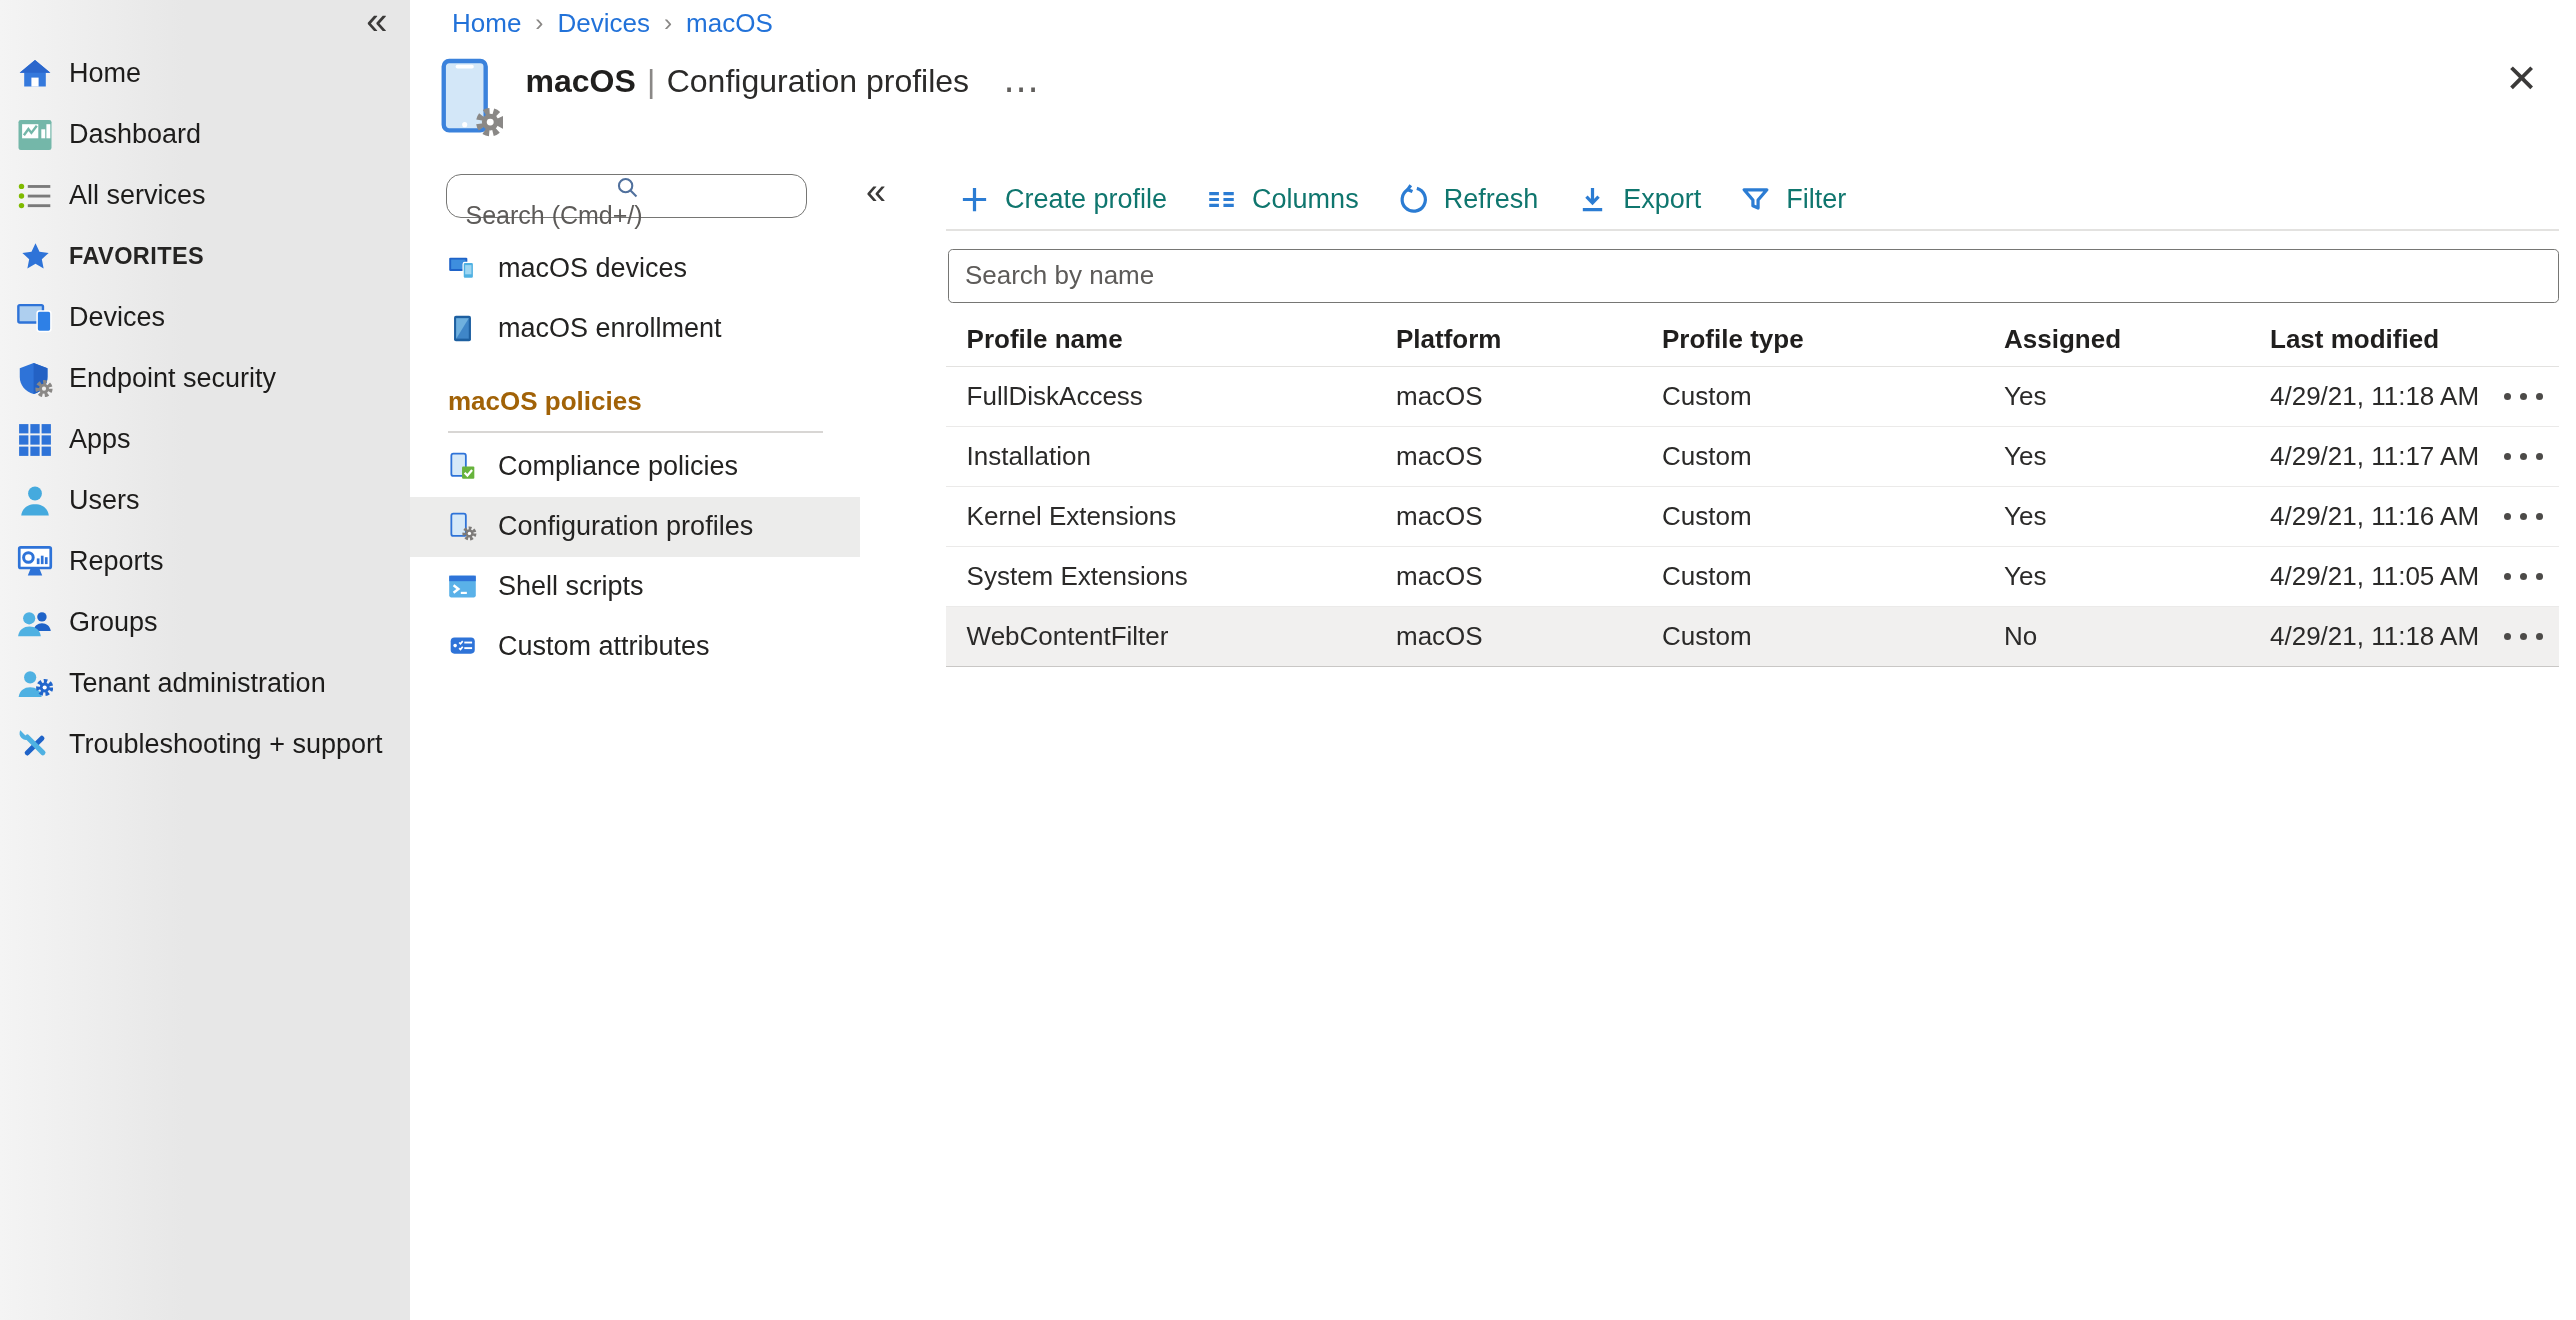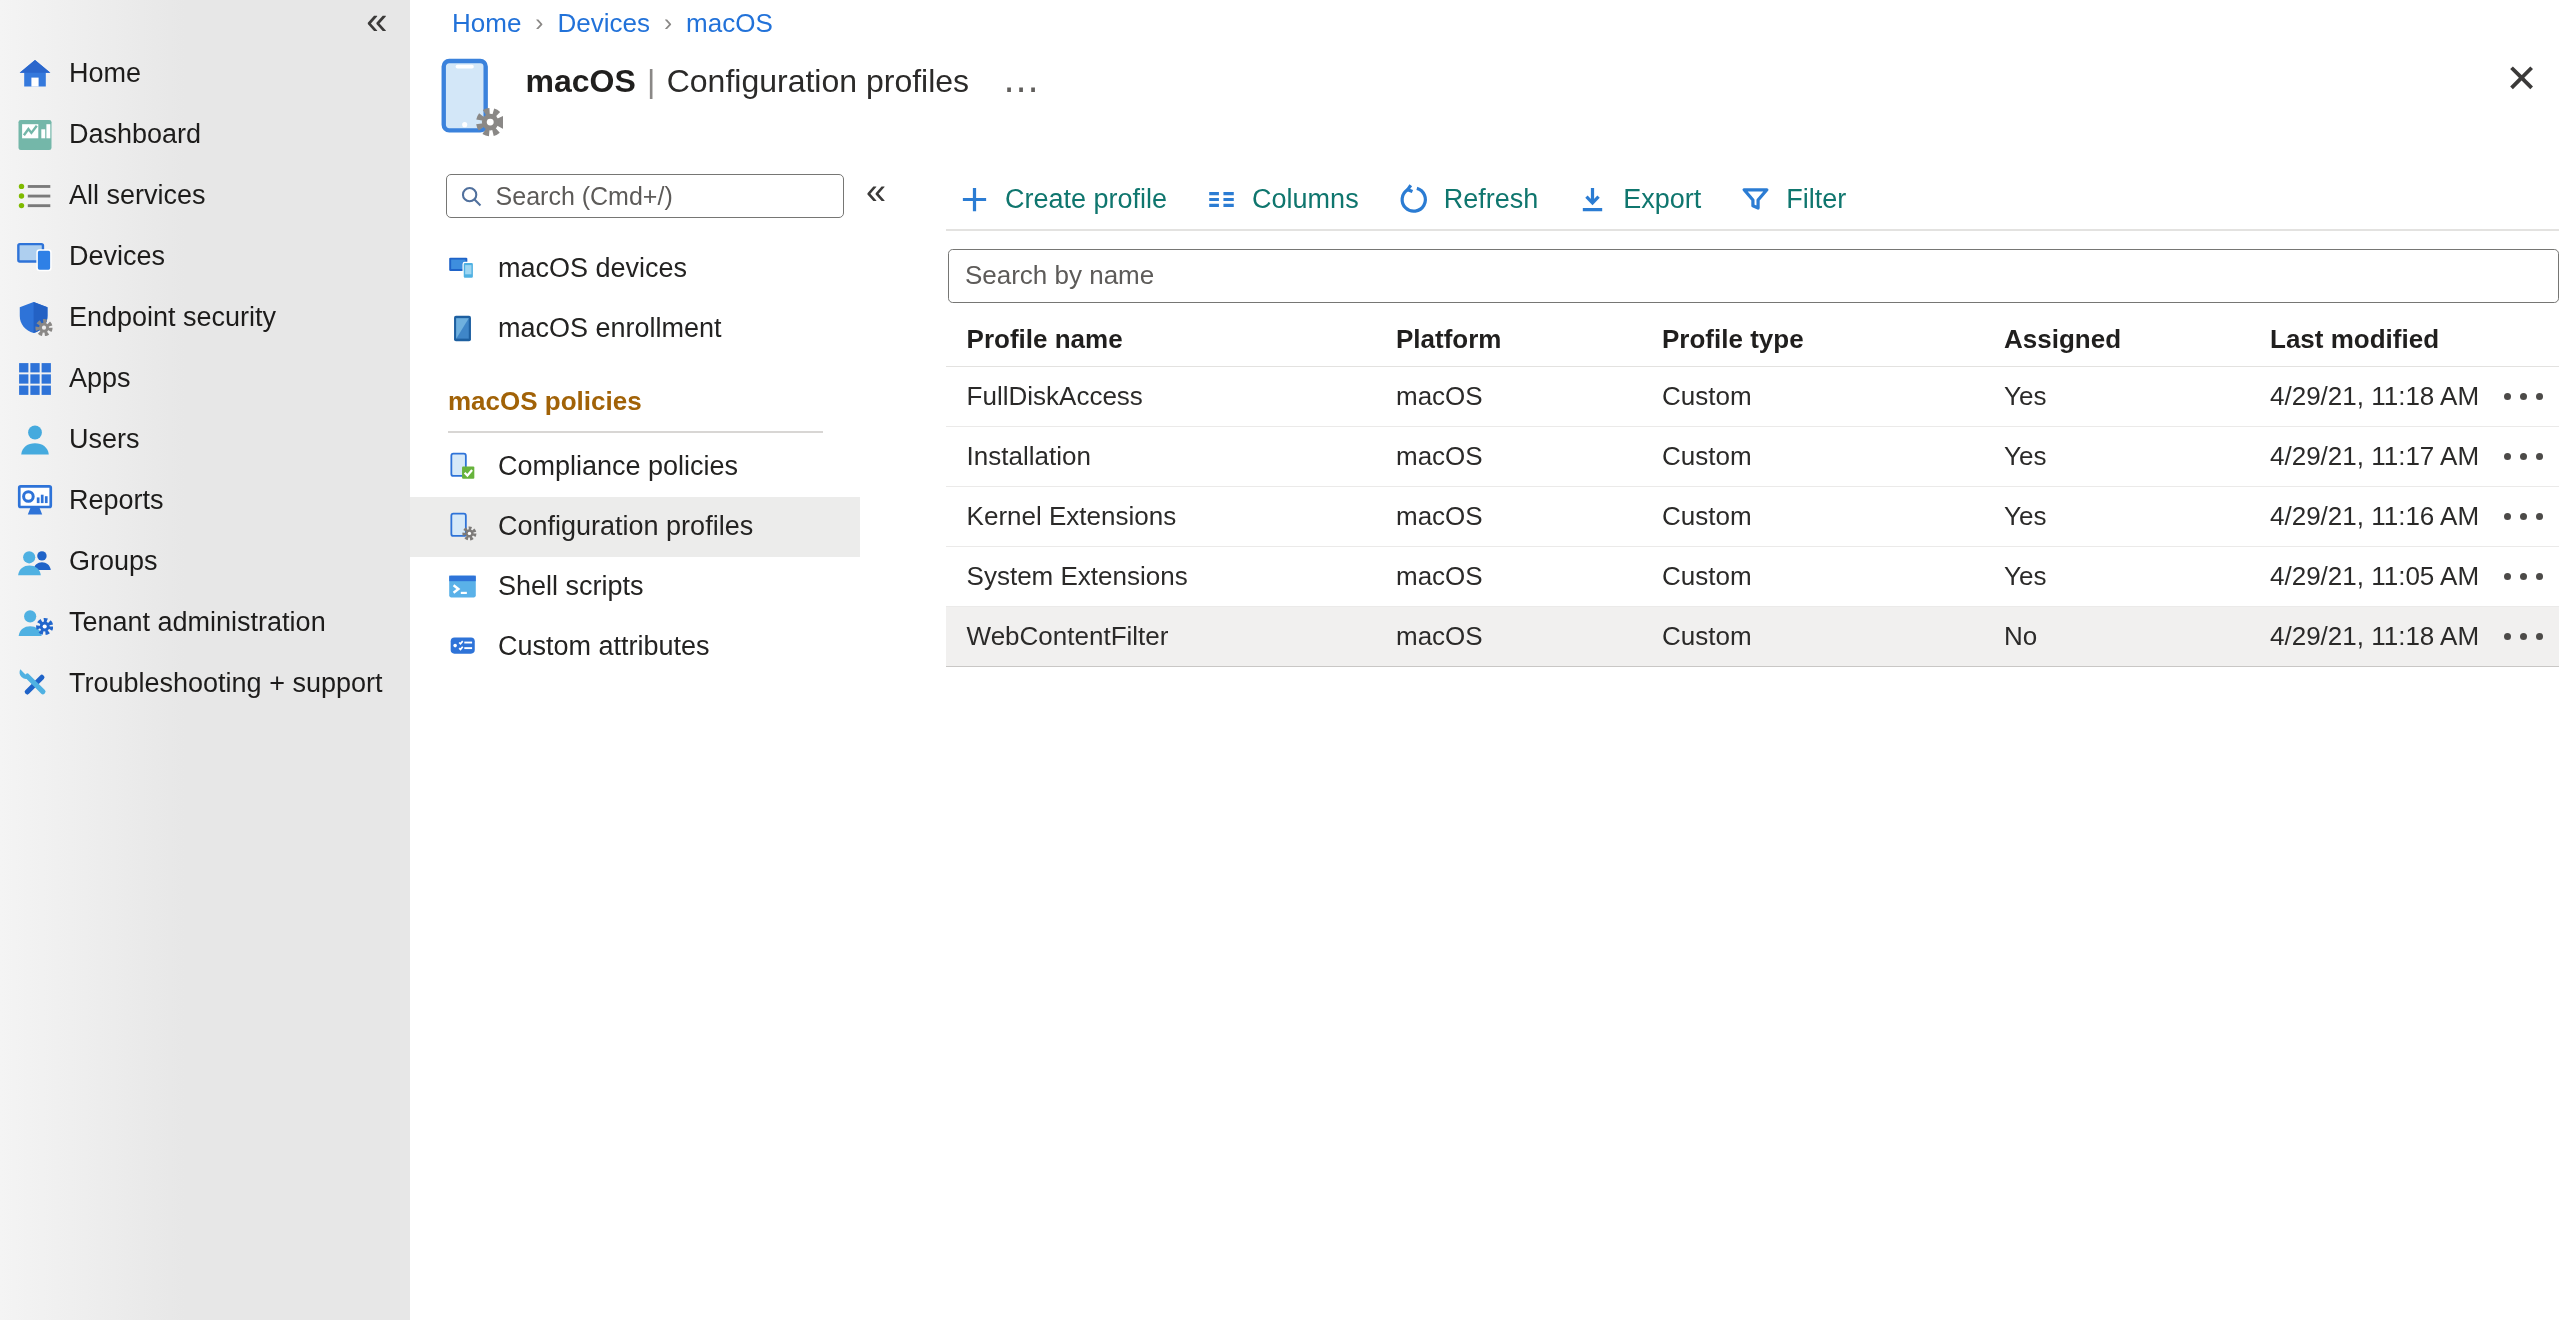--- a/index.html
+++ b/index.html
@@ -32,22 +32,22 @@
   .title-icon svg { width:100%; height:100%; display:block; }
   .title-row h1 { margin:13px 0 0 0; font-size:32px; font-weight:700; color:#201f1e; line-height:1.1; white-space:nowrap; }
   .title-row h1 .tsep { font-weight:400; color:#8a8886; padding:0 11.3px; }
   .title-row h1 .t2 { font-weight:400; color:#2b2a29; }
   .title-more { margin-left:34px; margin-top:17px; font-size:36px; color:#605e5c; cursor:pointer; letter-spacing:1.9px; }
   .close-btn { position:absolute; top:58px; right:32px; background:none; border:none;
     font-size:39px; font-weight:300; color:#3b3a39; cursor:pointer; font-family:inherit; line-height:1; }
 
   
   .panel { position:absolute; left:410px; top:159px; width:450px; bottom:0; background:#fff; overflow:visible; }
-  .searchbox { position:absolute; left:36px; top:15px; width:398px; height:44px;
-    border:1.9px solid #767674; border-radius:5px; background:#fff; display:flex; align-items:center; }
+  .searchbox { position:absolute; left:36px; top:15px; width:361px; height:44px;
+    border:1.9px solid #767674; border-radius:15px; background:#fff; display:flex; align-items:center;flex-direction:column; }
   .searchbox svg { width:25px; height:25px; margin:0 9.4px 0 12.2px; flex:0 0 25px; }
   .searchbox input { flex:1; min-width:0; border:none; outline:none; font-size:25px;
     font-family:inherit; color:#323130; background:transparent; }
   .searchbox input::placeholder { color:#5d5b59; opacity:1; }
   .panel-collapse { position:absolute; left:456px; top:15px; font-size:36px; color:#3b3a39; cursor:pointer; line-height:1; }
   .panel-nav { position:absolute; top:79px; left:0; right:0; }
   .pn-item { display:flex; align-items:center; height:60px; padding-left:38px; gap:21px;
     font-size:27px; color:#242322; cursor:pointer; white-space:nowrap; }
   .pn-item .ic { width:29px; height:29px; flex:0 0 29px; }
   .pn-item .ic svg { width:100%; height:100%; display:block; }
@@ -117,20 +117,28 @@
               <circle cx="3" cy="12" r="1.8" fill="#7fba00"></circle>
               <circle cx="3" cy="18.4" r="1.8" fill="#7fba00"></circle>
               <rect x="7.2" y="4.7" width="15" height="1.9" fill="#7a7a7a"></rect>
               <rect x="7.2" y="11.1" width="15" height="1.9" fill="#7a7a7a"></rect>
               <rect x="7.2" y="17.5" width="15" height="1.9" fill="#7a7a7a"></rect>
             </svg>
         </span>
         <span>All services</span>
       </div>
 
+      <div class="sb-item section">
+        <span class="ic">
+          <svg viewBox="0 0 24 24">
+              <path d="M12 1.8l3.1 6.6 7.1.8-5.3 4.9 1.4 7.1L12 17.6l-6.3 3.6 1.4-7.1L1.8 9.2l7.1-.8z" fill="#2e73d8"></path>
+            </svg>
+        </span>
+        <span>FAVORITES</span>
+      </div>
 
       <div class="sb-item">
         <span class="ic">
           <svg viewBox="0 0 24 24">
               <rect x="0.9" y="3.4" width="16.4" height="11.6" rx="1" fill="#aecfef" stroke="#2e73d8" stroke-width="1.6"></rect>
               <rect x="13.4" y="7.4" width="9.2" height="13.6" rx="1.6" fill="#2e80e6" stroke="#fff" stroke-width="1"></rect>
             </svg>
         </span>
         <span>Devices</span>
       </div>

